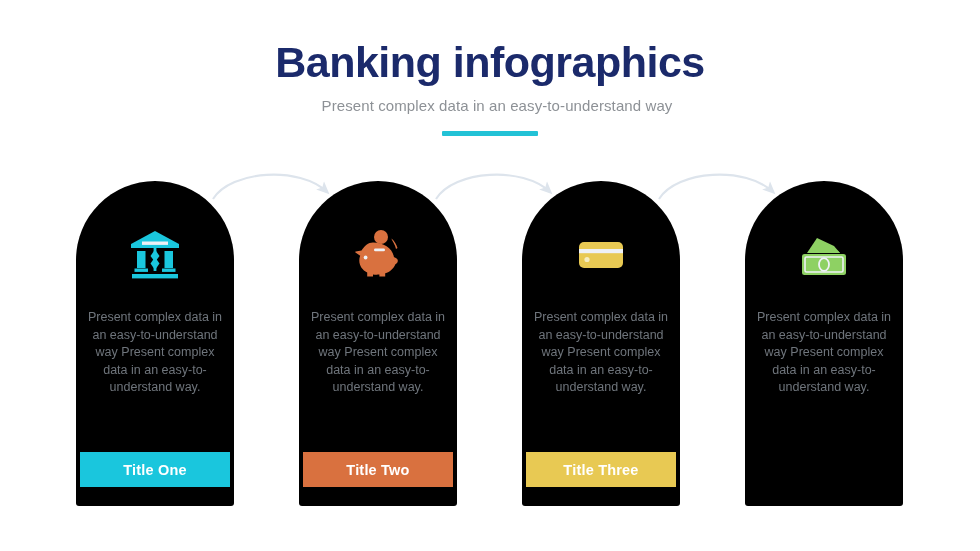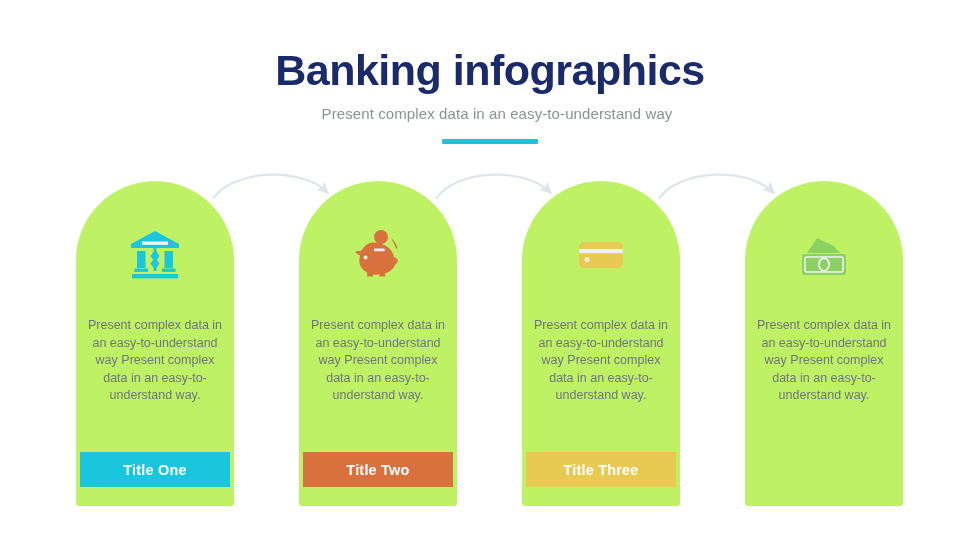--- a/index.html
+++ b/index.html
@@ -29,21 +29,21 @@
     left: 0;
     width: 980px;
     text-align: center;
   }
   .title {
     font-size: 43px;
     font-weight: bold;
     color: #1b2a6b;
     letter-spacing: -0.5px;
     line-height: 1.12;
-    margin: 8px;
+    margin: 0;
   }
   .subtitle {
     font-size: 15px;
     color: #8d9196;
     margin: 11px 0 0 14px;
     letter-spacing: 0.1px;
   }
   .title-rule {
     width: 96px;
     height: 5px;
@@ -68,27 +68,26 @@
     top: 181px;
     left: 0;
     width: 980px;
     height: 330px;
   }
   .card {
     position: absolute;
     top: 0;
     width: 158px;
     height: 325px;
-    background: #bef264;
+    background: #000000;
     border-radius: 79px 79px 3px 3px;
     box-sizing: border-box;
     display: flex;
     flex-direction: column;
     align-items: center;
-    gap: 8px;
   }
   .card-1 { left: 76px; }
   .card-2 { left: 299px; }
   .card-3 { left: 522px; }
   .card-4 { left: 745px; }
 
   .card-icon {
     margin-top: 46px;
     height: 54px;
     display: flex;

